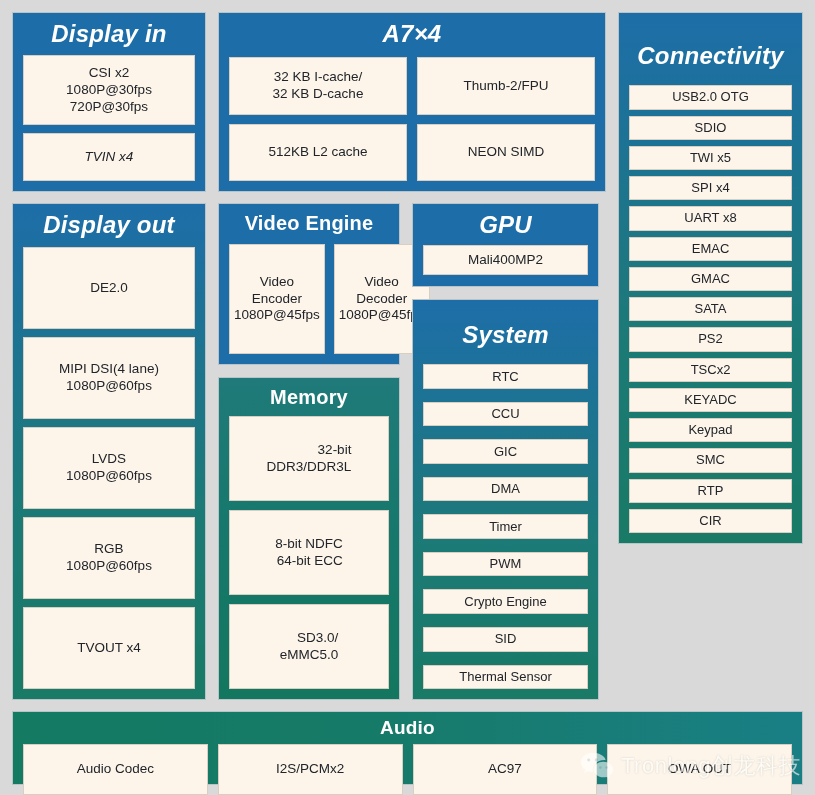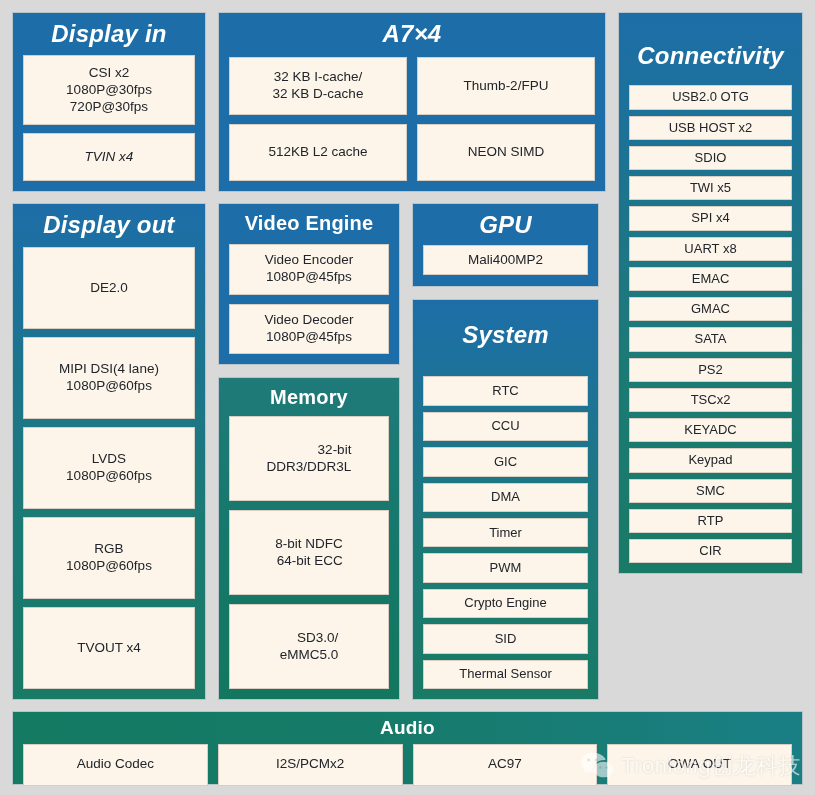--- a/index.html
+++ b/index.html
@@ -104,42 +104,42 @@
     flex-direction: column;
     gap: 6px;
     margin-top: 16px;
     flex: 1;
   }
   .grp-conn .cell { flex: 1; min-height: 0; }
 
   .grp-display-out .cells { display: flex; flex-direction: column; gap: 8px; margin-top: 9px; flex: 1; }
   .grp-display-out .cell { flex: 1; min-height: 0; }
 
-  .grp-video .cells { display: flex; flex-direction: column; gap: 9px; margin-top: 10px; flex: 1; border-radius: 27px; }
+  .grp-video .cells { display: flex; flex-direction: row; gap: 9px; margin-top: 10px; flex: 1; border-radius: 27px; }
   .grp-video .cell { flex: 1; min-height: 0; }
 
   .grp-memory .cells { display: flex; flex-direction: column; gap: 9px; margin-top: 8px; flex: 1; }
   .grp-memory .cell { flex: 1; min-height: 0; text-align: right; }
 
   .grp-gpu { padding-bottom: 28px; }
   .grp-gpu .cells { margin-top: 7px; }
   .grp-gpu .cell { height: 30px; }
 
-  .grp-system .cells { display: flex; flex-direction: column; gap: 6px; margin-top: 28px; flex: 1; }
+  .grp-system .cells { display: flex; flex-direction: column; gap: 13px; margin-top: 16px; flex: 1; }
   .grp-system .cell { flex: 1; min-height: 0; }
 
   .grp-audio { padding: 6px 10px 16px 10px; }
   .grp-audio .cells {
     display: grid;
     grid-template-columns: repeat(4, 1fr);
     gap: 10px;
     margin-top: 5px;
     flex: 1;
   }
-  .grp-audio .cell { height: 42px; }
+  .grp-audio .cell { height: 51px; }
 
   
   .watermark {
     position: absolute;
     right: 14px;
     bottom: 14px;
     display: flex;
     align-items: flex-end;
     gap: 7px;
     opacity: 0.62;
@@ -177,21 +177,20 @@
         <div class="cell">512KB L2 cache</div>
         <div class="cell">NEON SIMD</div>
       </div>
     </div>
 
     <div class="col" style="width:185px">
       <div class="panel grp-conn teal" style="flex:1;position:relative;z-index:1;margin-bottom:-191px;height:669px">
         <div class="panel-title t-22" style="margin-top:22px">Connectivity</div>
         <div class="cells">
           <div class="cell small">USB2.0 OTG</div>
-          <div class="cell small">USB HOST x2</div>
           <div class="cell small">SDIO</div>
           <div class="cell small">TWI x5</div>
           <div class="cell small">SPI x4</div>
           <div class="cell small">UART x8</div>
           <div class="cell small">EMAC</div>
           <div class="cell small">GMAC</div>
           <div class="cell small">SATA</div>
           <div class="cell small">PS2</div>
           <div class="cell small">TSCx2</div>
           <div class="cell small">KEYADC</div>

